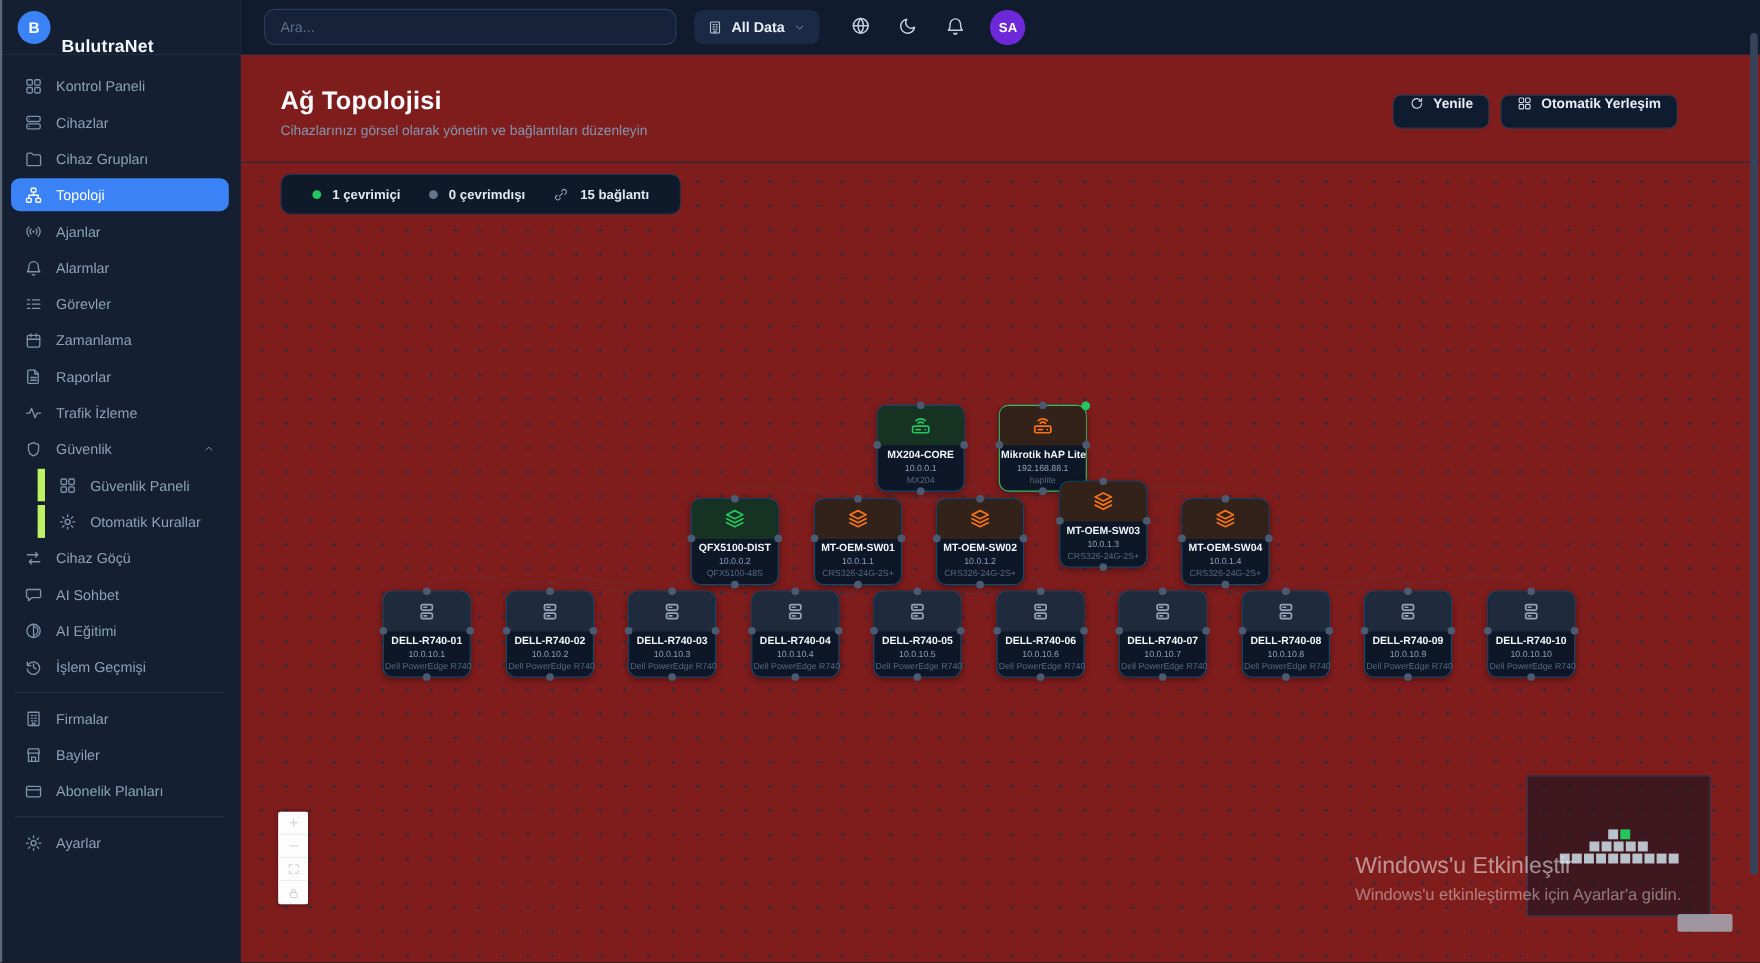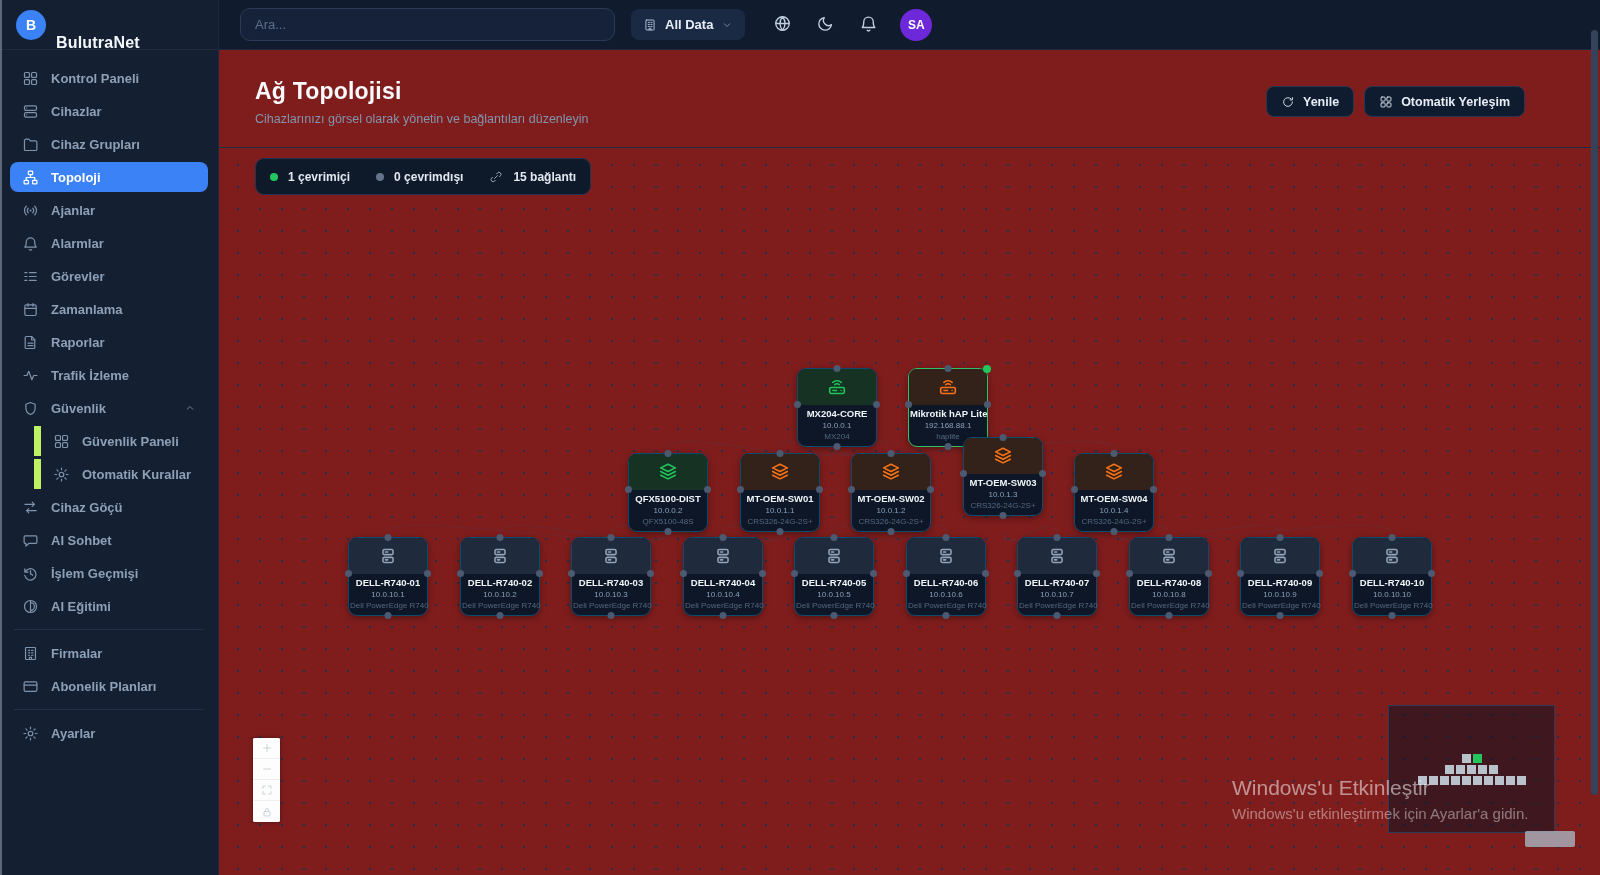--- a/index.html
+++ b/index.html
@@ -14,21 +14,21 @@
   
   .sidebar{position:absolute;left:0;top:0;width:219px;height:875px;background:#141f31;
            border-right:1px solid #1b2840;z-index:5;}
   .logo-row{height:50px;display:flex;align-items:center;gap:10px;padding:0 16px;
             border-bottom:1px solid #1e2b42;}
   .logo-circle{width:30px;height:30px;border-radius:50%;background:#3b82f6;color:#fff;
                display:flex;align-items:center;justify-content:center;font-weight:bold;font-size:14px;}
   .brand-name{font-size:16px;font-weight:bold;color:#f3f7fc;letter-spacing:.2px;margin-top:36px;}
   nav{padding:10px 0 0 0;}
   .side-item{display:flex;align-items:center;gap:12px;height:30px;margin:3px 10px;
-             padding:0 12px;border-radius:8px;color:#8da0b8;font-size:13px;font-weight:700;
+             padding:0 12px;border-radius:8px;color:#8da0b8;font-size:13px;font-weight:400;
              cursor:pointer;white-space:nowrap;}
   .side-item .ic{color:#7f93ad;}
   .side-item.active{background:#3b82f6;color:#fff;}
   .side-item.active .ic{color:#fff;}
   .side-item.sub{margin-left:34px;border-left:7px solid #bef264;border-radius:0 8px 8px 0;}
   .side-item .chev{margin-left:auto;color:#7f93ad;}
   .side-divider{height:1px;background:#22304a;margin:8px 14px;}
 
   
   .topbar{position:absolute;left:219px;top:0;width:1381px;height:50px;background:#101c2e;
@@ -49,27 +49,27 @@
   
   .main{position:absolute;left:219px;top:50px;width:1381px;height:825px;background:#7f1d1d;overflow:hidden;}
   .flow-dots{position:absolute;left:0;top:98px;right:0;bottom:0;
              background-image:radial-gradient(circle,#22304a 1px,transparent 1.4px);
              background-size:22px 22px;background-position:8px 6px;}
   .page-head{position:absolute;left:0;top:0;width:100%;height:98px;border-bottom:1px solid #1e2b40;
              display:flex;align-items:flex-start;padding:28px 75px 0 36px;z-index:2;}
   .page-head h1{margin:0;font-size:23px;font-weight:800;color:#f8fafc;letter-spacing:.2px;}
   .page-head p{margin:7px 0 0 0;font-size:12.5px;color:#8295ad;}
   .head-actions{margin-left:auto;display:flex;gap:10px;margin-top:8px;}
-  .hbtn{display:flex;align-items:center;gap:8px;background:#0f1b2e;border:1px solid #28374f;
+  .hbtn{display:flex;align-items:flex-start;gap:8px;background:#0f1b2e;border:1px solid #28374f;
         border-radius:8px;padding:0 14px;height:31px;color:#e6edf6;font-size:12.5px;font-weight:bold;
         font-family:inherit;cursor:pointer;}
   .hbtn .ic{color:#d4dde9;}
 
   .status-pill{position:absolute;left:36px;top:108px;display:flex;align-items:center;gap:10px;
-               background:#0e1929;border:1px solid #243350;border-radius:9px;padding:0 14px;height:37px;
+               background:#0e1929;border:1px solid #243350;border-radius:9px;padding:0 28px;height:37px;
                font-size:12px;font-weight:bold;color:#e2e8f0;z-index:3;}
   .status-pill .gap{width:6px;}
   .dot{width:8px;height:8px;border-radius:50%;}
   .dot.online{background:#22c55e;}
   .dot.offline{background:#64748b;}
   .status-pill .ic{color:#94a3b8;}
 
   
   .node{position:absolute;width:80px;background:#0d1727;border:1px solid #0c4a6e;border-radius:9px;
         box-shadow:0 2px 6px rgba(0,0,0,.35);z-index:2;cursor:grab;}
@@ -262,44 +262,52 @@
         <span class="ic ic17">
           <svg viewBox="0 0 24 24" fill="none" stroke="currentColor" stroke-width="1.7" stroke-linecap="round" stroke-linejoin="round">
             <path d="M4.5 5.5h15A1.5 1.5 0 0 1 21 7v7.5a1.5 1.5 0 0 1-1.5 1.5H10l-4.5 3.8V16h-1A1.5 1.5 0 0 1 3 14.5V7a1.5 1.5 0 0 1 1.5-1.5z"></path>
           </svg>
         </span>
         <span>AI Sohbet</span>
       </div>
       <div class="side-item">
         <span class="ic ic17">
           <svg viewBox="0 0 24 24" fill="none" stroke="currentColor" stroke-width="1.7" stroke-linecap="round" stroke-linejoin="round">
+            <circle cx="12" cy="12" r="8.5"></circle>
+            <path d="M12 3.5v17M12 6.5a5.5 5.5 0 0 1 0 11"></path>
+          </svg>
+        </span>
+        <span>AI Eğitimi</span>
+      </div>
+      <div class="side-item">
+        <span class="ic ic17">
+          <svg viewBox="0 0 24 24" fill="none" stroke="currentColor" stroke-width="1.7" stroke-linecap="round" stroke-linejoin="round">
             <path d="M4 5.5V10h4.5M4.5 10a8 8 0 1 1-.6 4.5"></path>
             <path d="M12 8v4.5l3 1.8"></path>
           </svg>
         </span>
         <span>İşlem Geçmişi</span>
       </div>
-      <div class="side-item">
-        <span class="ic ic17">
-          <svg viewBox="0 0 24 24" fill="none" stroke="currentColor" stroke-width="1.7" stroke-linecap="round" stroke-linejoin="round">
-            <circle cx="12" cy="12" r="8.5"></circle>
-            <path d="M12 3.5v17M12 6.5a5.5 5.5 0 0 1 0 11"></path>
-          </svg>
-        </span>
-        <span>AI Eğitimi</span>
-      </div>
       <div class="side-divider"></div>
       <div class="side-item">
         <span class="ic ic17">
           <svg viewBox="0 0 24 24" fill="none" stroke="currentColor" stroke-width="1.7" stroke-linecap="round" stroke-linejoin="round">
             <rect x="5" y="3.5" width="14" height="17" rx="1"></rect>
             <path d="M9 7.5h2M13.5 7.5h2M9 11h2M13.5 11h2M9 14.5h2M13.5 14.5h2M10.5 20.5v-3h3v3"></path>
           </svg>
         </span>
         <span>Firmalar</span>
+      </div>
+      <div class="side-item">
+        <span class="ic ic17">
+          <svg viewBox="0 0 24 24" fill="none" stroke="currentColor" stroke-width="1.7" stroke-linecap="round" stroke-linejoin="round">
+            <path d="M4.5 9.5L5.5 4h13l1 5.5M4.5 9.5h15M5.5 9.5V20h13V9.5M9.5 20v-5.5h5V20"></path>
+          </svg>
+        </span>
+        <span>Bayiler</span>
       </div>
       <div class="side-item">
         <span class="ic ic17">
           <svg viewBox="0 0 24 24" fill="none" stroke="currentColor" stroke-width="1.7" stroke-linecap="round" stroke-linejoin="round">
             <rect x="3" y="5.5" width="18" height="13.5" rx="2"></rect>
             <path d="M3 10h18"></path>
           </svg>
         </span>
         <span>Abonelik Planları</span>
       </div>

